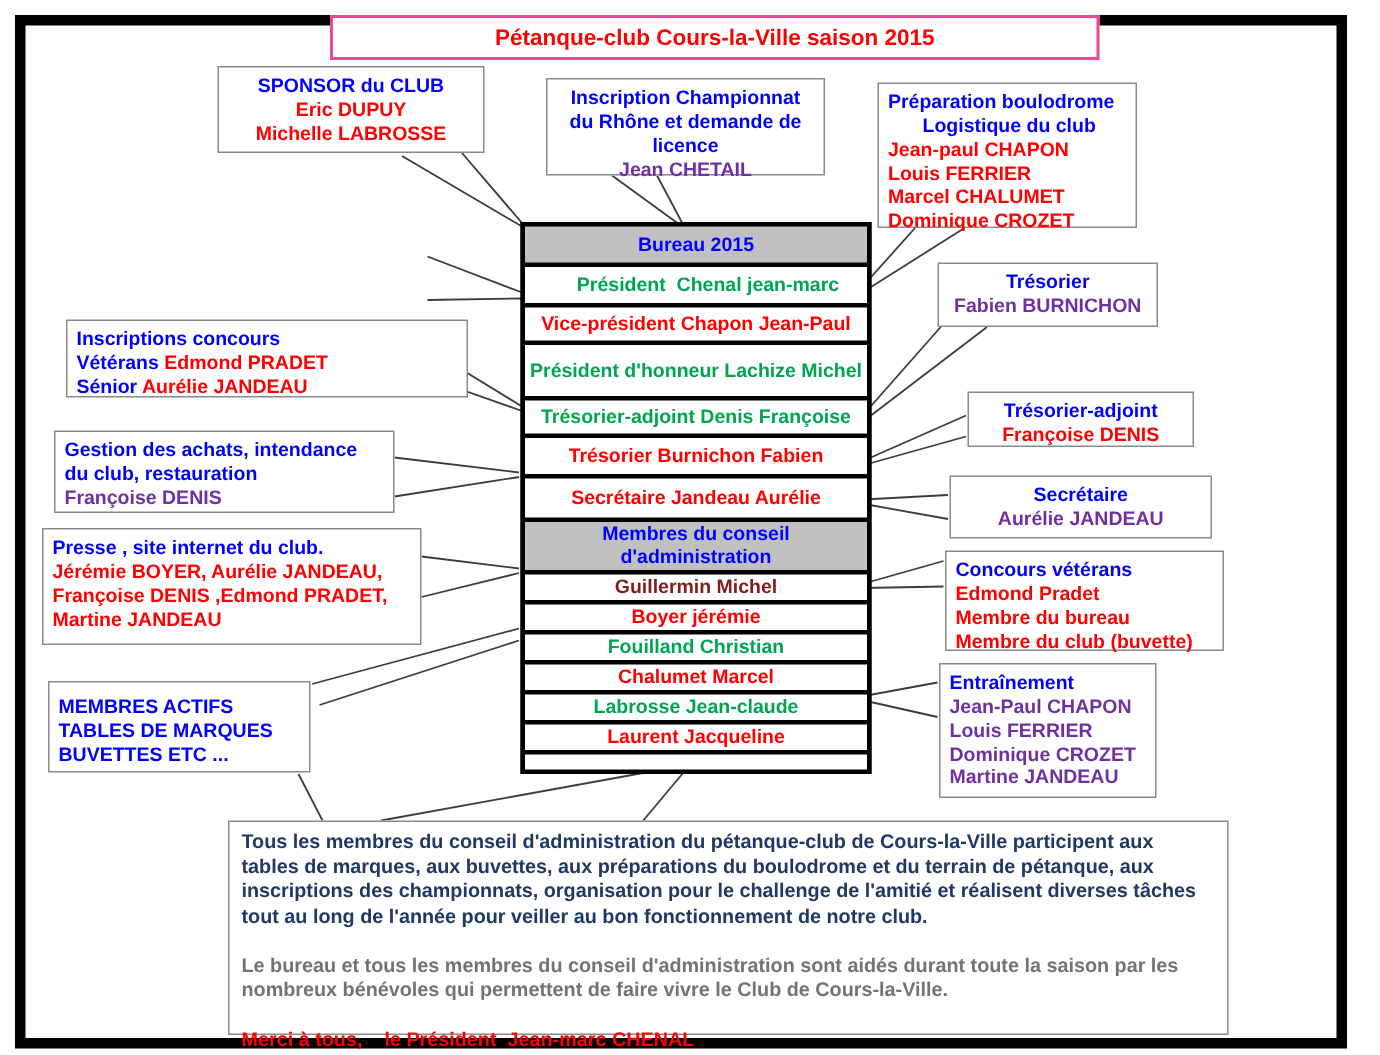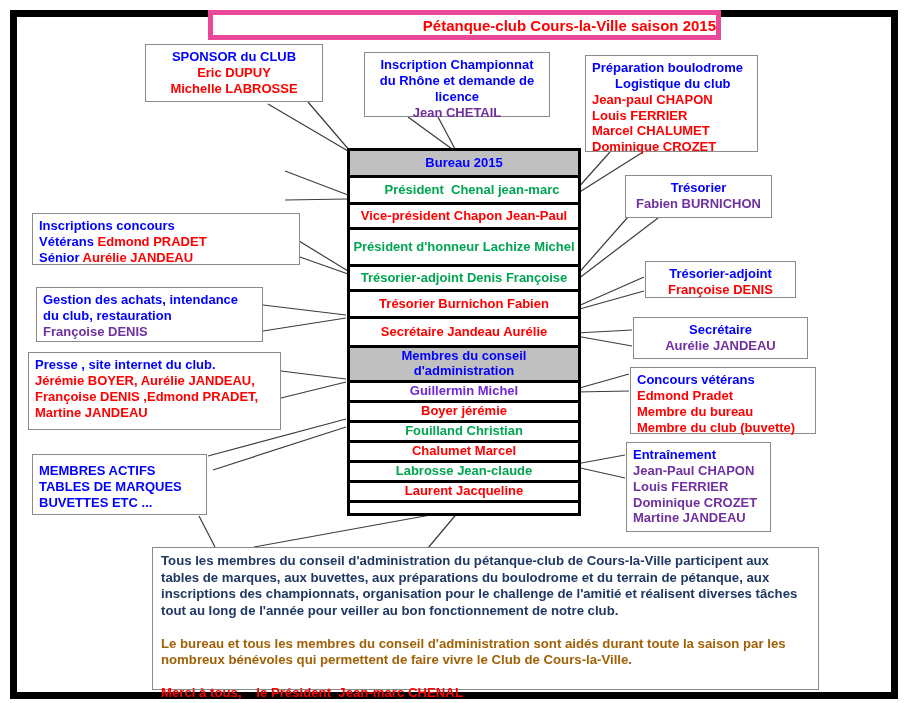--- a/index.html
+++ b/index.html
@@ -2,23 +2,23 @@
 <html><head>
 <meta charset="utf-8">
 <style>
   html,body{margin:0;padding:0;background:#fff;}
   #canvas{
     position:relative;width:920px;height:703px;background:#fff;overflow:hidden;
     font-family:"Liberation Sans",sans-serif;font-weight:bold;
   }
   #frame{position:absolute;left:10px;top:10px;width:888px;height:689px;
     border:7px solid #000;box-sizing:border-box;}
-  #title-box{position:absolute;left:208px;top:10px;width:513px;height:30px;
-    border:5px solid #ec4899;box-sizing:border-box;background:#fff;
-    display:flex;align-items:center;justify-content:flex-end;
+  #title-box{position:absolute;left:220px;top:10px;width:513px;height:30px;
+    border:2px solid #ec4899;box-sizing:border-box;background:#fff;
+    display:flex;align-items:center;justify-content:center;
     font-size:15px;z-index:5;}
   .callout{position:absolute;background:#fff;border:1px solid #8a8a8a;
     box-sizing:border-box;padding:4px 6px;font-size:13px;line-height:1.22;z-index:4;}
   .callout.center{text-align:center;}
   .cline{white-space:pre-wrap;}
   #column{position:absolute;left:347px;top:148px;width:228px;
     background:#000;border:3px solid #000;box-sizing:content-box;
     display:flex;flex-direction:column;gap:3px;z-index:4;}
   .row{background:#fff;display:flex;align-items:center;justify-content:center;
     text-align:center;font-size:13px;line-height:1.15;padding:1px 2px;
@@ -77,21 +77,21 @@
 
   <div id="column">
     <div class="row hdr" style="height:24px"><span style="color: rgb(0, 0, 255);">Bureau 2015</span></div>
     <div class="row" style="height:24px"><span style="color: rgb(0, 165, 80); padding-left: 16px;">Président  Chenal jean-marc</span></div>
     <div class="row" style="height:22px"><span style="color: rgb(255, 0, 0);">Vice-président Chapon Jean-Paul</span></div>
     <div class="row" style="height:34px"><span style="color: rgb(0, 165, 80);">Président d'honneur Lachize Michel</span></div>
     <div class="row" style="height:22px"><span style="color: rgb(0, 165, 80);">Trésorier-adjoint Denis Françoise</span></div>
     <div class="row" style="height:24px"><span style="color: rgb(255, 0, 0);">Trésorier Burnichon Fabien</span></div>
     <div class="row" style="height:26px"><span style="color: rgb(255, 0, 0);">Secrétaire Jandeau Aurélie</span></div>
     <div class="row hdr" style="height:32px"><span style="color: rgb(0, 0, 255);">Membres du conseil d'administration</span></div>
-    <div class="row" style="height:17px"><span style="color: #6d28d9;">Guillermin Michel</span></div>
+    <div class="row" style="height:17px"><span style="color: #7f1d1d;">Guillermin Michel</span></div>
     <div class="row" style="height:17px"><span style="color: rgb(255, 0, 0);">Boyer jérémie</span></div>
     <div class="row" style="height:17px"><span style="color: rgb(0, 165, 80);">Fouilland Christian</span></div>
     <div class="row" style="height:17px"><span style="color: rgb(255, 0, 0);">Chalumet Marcel</span></div>
     <div class="row" style="height:17px"><span style="color: rgb(0, 165, 80);">Labrosse Jean-claude</span></div>
     <div class="row" style="height:17px"><span style="color: rgb(255, 0, 0);">Laurent Jacqueline</span></div>
     <div class="row" style="height:10px"><span></span></div>
   </div>
 
   <div class="callout center" style="left:145px;top:44px;width:178px;height:58px">
     <div class="cline" style="color: rgb(0, 0, 255);">SPONSOR du CLUB</div>
@@ -107,21 +107,21 @@
   <div class="callout" style="left:585px;top:55px;width:173px;height:97px">
     <div class="cline" style="color: rgb(0, 0, 255);">Préparation boulodrome</div>
     <div class="cline" style="color: rgb(0, 0, 255); padding-left: 23px;">Logistique du club</div>
     <div class="cline" style="color: rgb(255, 0, 0);">Jean-paul CHAPON</div>
     <div class="cline" style="color: rgb(255, 0, 0);">Louis FERRIER</div>
     <div class="cline" style="color: rgb(255, 0, 0);">Marcel CHALUMET</div>
     <div class="cline" style="color: rgb(255, 0, 0);">Dominique CROZET</div>
   </div>
 
 
-  <div class="callout" style="left:32px;top:213px;width:268px;height:52px">
+  <div class="callout" style="left:44px;top:213px;width:268px;height:52px">
     <div class="cline" style="color: rgb(0, 0, 255);">Inscriptions concours</div>
     <div class="cline"><span style="color: rgb(0, 0, 255);">Vétérans </span><span style="color: rgb(255, 0, 0);">Edmond PRADET</span></div>
     <div class="cline"><span style="color: rgb(0, 0, 255);">Sénior </span><span style="color: rgb(255, 0, 0);">Aurélie JANDEAU</span></div>
   </div>
 
   <div class="callout" style="left:36px;top:287px;width:227px;height:55px">
     <div class="cline" style="color: rgb(0, 0, 255);">Gestion des achats, intendance du club, restauration</div>
     <div class="cline" style="color: rgb(112, 48, 160);">Françoise DENIS</div>
   </div>
 
@@ -161,17 +161,17 @@
   <div class="callout" style="left:626px;top:442px;width:145px;height:90px">
     <div class="cline" style="color: rgb(0, 0, 255);">Entraînement</div>
     <div class="cline" style="color: rgb(112, 48, 160);">Jean-Paul CHAPON</div>
     <div class="cline" style="color: rgb(112, 48, 160);">Louis FERRIER</div>
     <div class="cline" style="color: rgb(112, 48, 160);">Dominique CROZET</div>
     <div class="cline" style="color: rgb(112, 48, 160);">Martine JANDEAU</div>
   </div>
 
   <div id="footer-box">
     <p style="color: rgb(31, 56, 100);">Tous les membres du conseil d'administration du pétanque-club de Cours-la-Ville participent aux tables de marques, aux buvettes, aux préparations du boulodrome et du terrain de pétanque, aux inscriptions des championnats, organisation pour le challenge de l'amitié et réalisent diverses tâches  tout au long de l'année pour veiller au bon fonctionnement de notre club.</p>
-    <p style="color: #a16207;">Le bureau et tous les membres du conseil d'administration sont aidés durant toute la saison par les nombreux bénévoles qui permettent de faire vivre le Club de Cours-la-Ville.</p>
+    <p style="color: #737373;">Le bureau et tous les membres du conseil d'administration sont aidés durant toute la saison par les nombreux bénévoles qui permettent de faire vivre le Club de Cours-la-Ville.</p>
     <p style="color: rgb(255, 0, 0);">Merci à tous,    le Président  Jean-marc CHENAL</p>
   </div>
 
 </div>
 
 </body></html>

